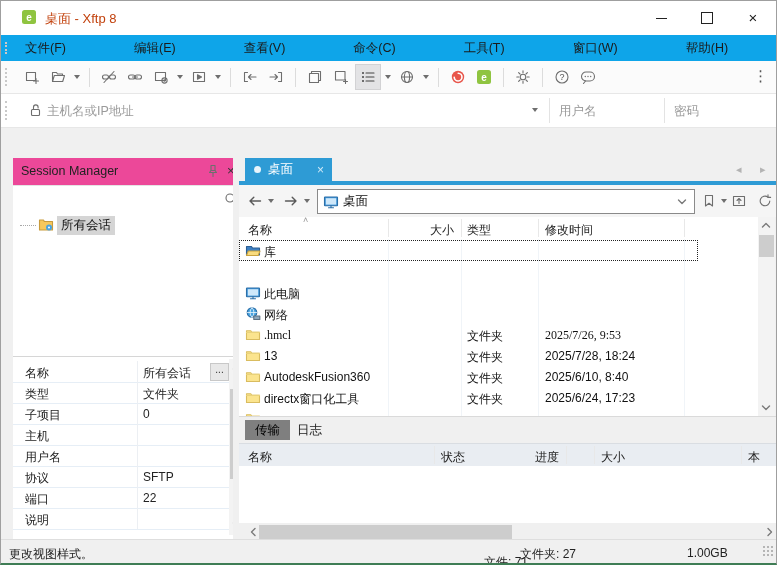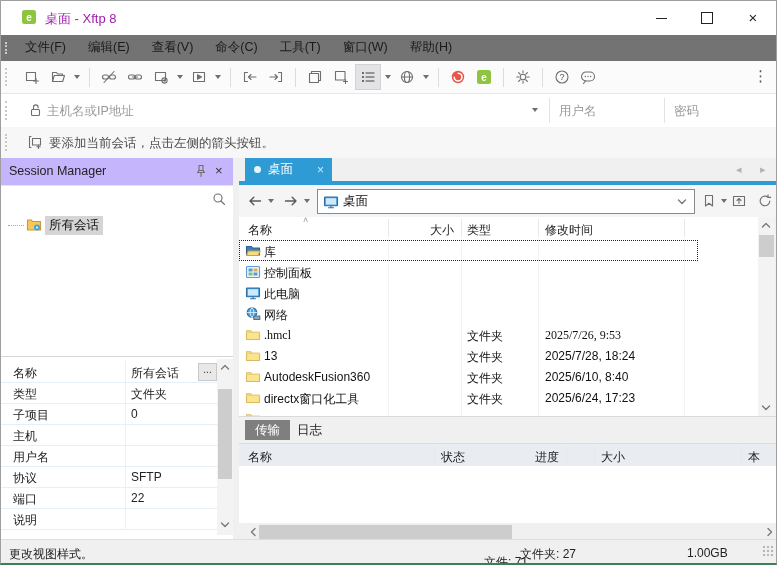--- a/index.html
+++ b/index.html
@@ -3,46 +3,46 @@
 <meta charset="utf-8">
 <style>
   html,body{margin:0;padding:0;background:#d8d8d8;}
   #win{position:relative;width:777px;height:565px;background:#f0f0f0;border:1px solid #9f9f9f;
        border-bottom:2px solid #3f7d55;box-sizing:border-box;overflow:hidden;
        font-family:"Liberation Sans",sans-serif;font-size:12px;color:#222;}
   .abs{position:absolute;}
   .grip{position:absolute;left:4px;top:7px;bottom:7px;width:0;border-left:2px dotted #c9c9c9;}
   
   .titlebar{position:absolute;left:0;top:0;right:0;height:34px;background:#ffffff;}
-  .apptitle{position:absolute;left:44px;top:9px;font-size:13px;color:#a21caf;}
+  .apptitle{position:absolute;left:44px;top:9px;font-size:13px;color:#c2410c;}
   .appicon{position:absolute;left:20px;top:8px;width:16px;height:16px;}
   .winbtns{position:absolute;right:0;top:0;height:34px;display:flex;}
   .winbtn{width:46px;height:34px;display:flex;align-items:center;justify-content:center;color:#222;font-size:15px;}
   .minline{width:11px;height:0;border-top:1px solid #222;}
   .maxbox{width:10px;height:10px;border:1px solid #222;}
   .closex{font-size:15px;line-height:10px;}
   
-  .menubar{position:absolute;left:0;top:34px;right:0;height:26px;background:#737373;display:flex;align-items:flex-start;padding-left:16px;}
+  .menubar{position:absolute;left:0;top:34px;right:0;height:26px;background:#0ea5e9;display:flex;align-items:center;padding-left:16px;gap:46px;}
   .menu-item{padding:4px 8px;margin-right:6px;color:#1a1a1a;font-size:12.5px;}
   
   .toolbar{position:absolute;left:0;top:60px;right:0;height:32px;background:#fbfbfb;display:flex;align-items:center;padding-left:18px;}
   .tbtn{height:24px;min-width:24px;display:flex;align-items:center;justify-content:center;margin:0 1px;}
   .tbtn.active{background:#e3e3e5;border:1px solid #d2d2d4;}
   .tsep{width:0;height:19px;border-left:1px solid #dcdcdc;margin:0 6px;}
   .caret{width:0;height:0;border-left:3.5px solid transparent;border-right:3.5px solid transparent;border-top:4px solid #6e6e6e;margin:0 3px 0 3px;}
   .overflow{position:absolute;right:8px;top:66px;font-size:15px;color:#555;letter-spacing:0;}
   
   .connectrow{position:absolute;left:0;top:92px;right:0;height:33px;background:#ffffff;border-top:1px solid #e7e7e7;border-bottom:1px solid #e7e7e7;}
   .ph{color:#9a9a9a;font-size:12.5px;}
   .vsep{position:absolute;top:4px;bottom:4px;width:0;border-left:1px solid #e3e3e3;}
   
   .inforow{position:absolute;left:0;top:126px;right:0;height:31px;background:#f7f7f7;}
   .infotext{position:absolute;left:48px;top:8px;color:#4d4d4d;font-size:12.5px;}
   
-  .panel-left{position:absolute;left:0;top:157px;width:232px;height:381px;background:#c4b5fd;}
+  .panel-left{position:absolute;left:12px;top:157px;width:232px;height:381px;background:#ec4899;}
   .sm-header{position:absolute;left:0;top:0;width:232px;height:27px;}
   .sm-title{position:absolute;left:8px;top:6px;font-size:12.5px;color:#222;}
   .sm-search{position:absolute;left:0;top:27px;width:232px;height:26px;background:#fff;border-top:1px solid #e4e4e4;border-bottom:1px solid #e4e4e4;}
   .sm-tree{position:absolute;left:0;top:53px;width:232px;height:145px;background:#fff;}
   .treerow{position:absolute;left:0;top:4px;height:20px;width:232px;display:flex;align-items:center;}
   .treedots{width:16px;height:0;border-top:1px dotted #a8a8a8;margin-left:7px;margin-right:2px;}
   .treelabel{background:#d5d5d5;padding:1px 4px;font-size:12.5px;color:#111;}
   .props{position:absolute;left:0;top:198px;width:232px;height:183px;background:#fff;border-top:1px solid #d6d6d6;}
   .prow{position:absolute;left:0;width:217px;height:21px;border-bottom:1px solid #e6eef6;}
   .plabel{position:absolute;left:12px;top:4px;color:#222;}
@@ -72,21 +72,21 @@
   .frow{position:absolute;left:0;width:519px;height:21px;}
   .frow .ficon{position:absolute;left:6px;top:3px;width:15px;height:15px;}
   .fname{position:absolute;left:25px;top:4px;color:#111;}
   .ftype{position:absolute;left:228px;top:4px;color:#111;}
   .fdate{position:absolute;left:306px;top:4px;color:#111;}
   .frow.sel{outline:1px dotted #222;outline-offset:-1px;width:459px;}
   .fbodygrid{position:absolute;top:0;bottom:0;width:0;border-left:1px solid #f0f4f8;}
   
   .transfer{position:absolute;left:0;top:258px;width:539px;height:123px;background:#f0f0f0;border-top:1px solid #dadada;}
   .ttab{position:absolute;top:3px;height:20px;padding:0 10px;display:flex;align-items:center;font-size:12.5px;color:#222;}
-  .ttab.active{background:var(--ttab-gray,#7F7F7F);color:#ffffff;font-family:Liberation Mono, monospace;}
+  .ttab.active{background:var(--ttab-gray,#7F7F7F);color:#000000;font-family:Liberation Mono, monospace;}
   .thead{position:absolute;left:0;top:26px;width:539px;height:22px;background:#e9edf2;border-top:1px solid #d9dde2;border-bottom:1px solid #d9dde2;}
   .th{position:absolute;top:5px;color:#222;}
   .tbody{position:absolute;left:0;top:49px;width:539px;height:57px;background:#fff;}
   .hscroll{position:absolute;left:6px;top:107px;width:533px;height:16px;background:#f0f0f0;}
   .hthumb{position:absolute;left:14px;top:1px;width:253px;height:14px;background:#cdcdcd;}
   
   .statusbar{position:absolute;left:0;top:538px;right:0;height:25px;background:#f0f0f0;border-top:1px solid #dedede;}
   .statusbar span{position:absolute;top:6px;color:#222;}
   .sizegrip{position:absolute;right:3px;bottom:3px;width:10px;height:10px;
     background:radial-gradient(circle at 1px 1px,#b5b5b5 1px,transparent 1.2px);background-size:4px 4px;}
@@ -297,31 +297,20 @@
         </svg>
       </span>
     <span class="abs ph" style="left:46px;top:9px;">主机名或IP地址</span>
     <span class="abs caret" style="left:528px;top:14px;"></span>
     <span class="vsep" style="left:548px;"></span>
     <span class="abs ph" style="left:558px;top:9px;">用户名</span>
     <span class="vsep" style="left:663px;"></span>
     <span class="abs ph" style="left:673px;top:9px;">密码</span>
   </div>
 
-  <div class="inforow">
-    <span class="grip"></span>
-    <span class="abs icon16" style="left:26px;top:7px;">
-        <svg width="16" height="16" viewBox="0 0 16 16" fill="none" stroke="#6e6e6e" stroke-width="1.1" stroke-linecap="round" stroke-linejoin="round">
-          <path d="M4 2.5H2.5v11H4"></path>
-          <rect x="5.5" y="4.5" width="8" height="6.5"></rect>
-          <path d="M11.5 11v3.5M9.8 12.8h3.4"></path>
-        </svg>
-      </span>
-    <span class="infotext">要添加当前会话，点击左侧的箭头按钮。</span>
-  </div>
 
   <div class="panel-left">
     <div class="sm-header">
       <span class="sm-title">Session Manager</span>
       <span class="abs icon16" style="left:192px;top:5px;">
           <svg width="16" height="16" viewBox="0 0 16 16" fill="none" stroke="#6e6e6e" stroke-width="1.1" stroke-linecap="round" stroke-linejoin="round">
             <rect x="6" y="2.5" width="4" height="5"></rect>
             <path d="M6 7.5h4l1.5 2h-7zM4.5 9.5h7M8 9.5V13.5"></path>
           </svg>
         </span>
@@ -486,30 +475,20 @@
       <span class="fbodygrid" style="left:299px;"></span>
       <span class="fbodygrid" style="left:445px;"></span>
 
       <div class="frow sel" style="top:1px;">
         <span class="ficon"><svg width="16" height="16" viewBox="0 0 16 16" fill="none" stroke="#6e6e6e" stroke-width="1.1" stroke-linecap="round" stroke-linejoin="round">
               <path d="M1.5 3.5h5l1 1.5h7V12h-13z" fill="#3E7FC1" stroke="#2B5E94"></path>
               <path d="M1.5 12.5l1.8-4.5H15l-1.8 4.5z" fill="#F9DC7F" stroke="#C9A23F"></path>
             </svg></span>
         <span class="fname">库</span>
       </div>
-      <div class="frow" style="top:22px;">
-        <span class="ficon"><svg width="16" height="16" viewBox="0 0 16 16" fill="none" stroke="#6e6e6e" stroke-width="1.1" stroke-linecap="round" stroke-linejoin="round">
-              <rect x="1.5" y="2.5" width="13" height="11" rx="1" fill="#EAF4FE" stroke="#5B9BD5"></rect>
-              <rect x="3.5" y="4.5" width="4" height="3" fill="#5B9BD5" stroke="none"></rect>
-              <rect x="8.5" y="4.5" width="4" height="3" fill="#F4A83C" stroke="none"></rect>
-              <rect x="3.5" y="8.5" width="4" height="3" fill="#7CC576" stroke="none"></rect>
-              <rect x="8.5" y="8.5" width="4" height="3" fill="#5B9BD5" stroke="none"></rect>
-            </svg></span>
-        <span class="fname">控制面板</span>
-      </div>
       <div class="frow" style="top:43px;text-align:right;">
         <span class="ficon"><svg width="16" height="16" viewBox="0 0 16 16" fill="none" stroke="#6e6e6e" stroke-width="1.1" stroke-linecap="round" stroke-linejoin="round">
               <rect x="1.5" y="3" width="13" height="8.8" rx=".5" fill="#3F97DB" stroke="#2C6FA8"></rect>
               <rect x="2.8" y="4.2" width="10.4" height="6.4" fill="#CFE8FA" stroke="none"></rect>
               <path d="M5.5 13.8h5M8 11.8v2" stroke="#2C6FA8"></path>
             </svg></span>
         <span class="fname">此电脑</span>
       </div>
       <div class="frow" style="top:64px;">
         <span class="ficon"><svg width="16" height="16" viewBox="0 0 16 16" fill="none" stroke="#6e6e6e" stroke-width="1.1" stroke-linecap="round" stroke-linejoin="round">

